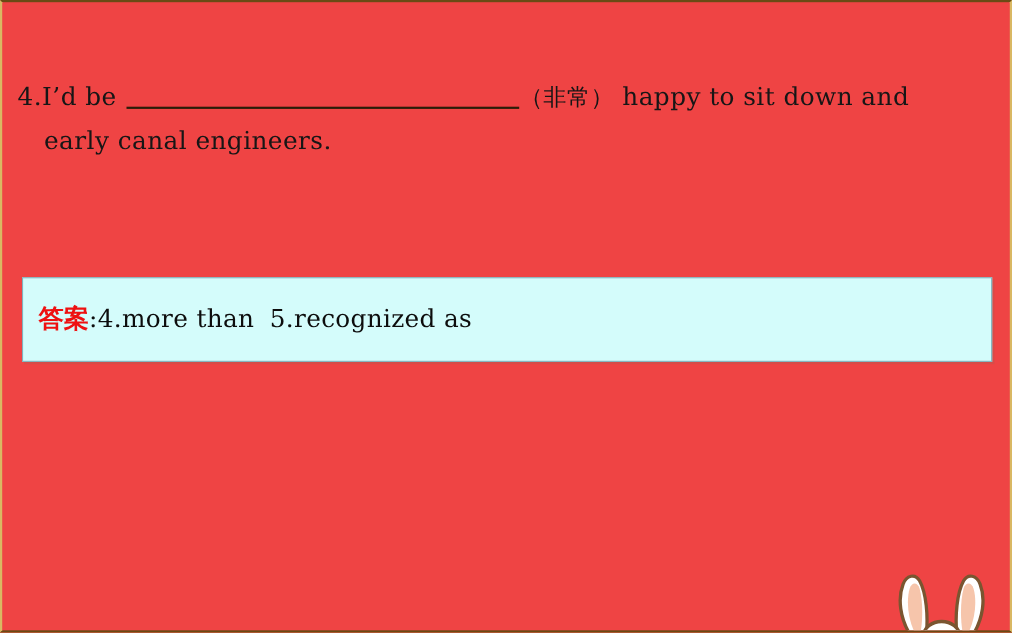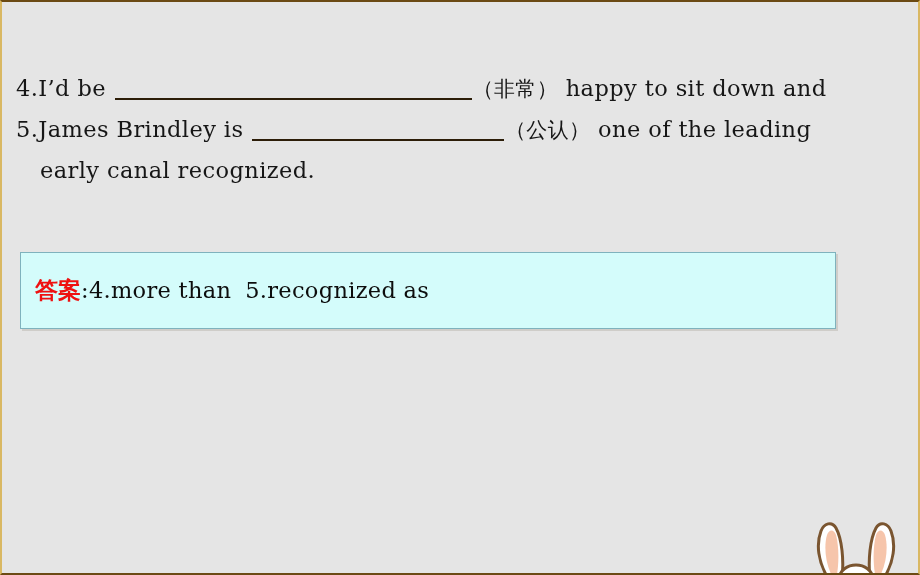--- a/index.html
+++ b/index.html
@@ -11,21 +11,21 @@
     height: 575px;
     overflow: hidden;
     background: #efce73;
     font-family: "Liberation Serif", "DejaVu Serif", serif;
   }
 
   #slide {
     position: relative;
     width: 920px;
     height: 575px;
-    background: #e5e5e5;
+    background: #ef4444;
     box-sizing: border-box;
     border-top: 2px solid #6b4a14;
     border-bottom: 2px solid #6b4a14;
     border-left: 2px solid #d9b863;
     border-right: 2px solid #d9b863;
     overflow: hidden;
   }
 
   
   #questions {
@@ -63,21 +63,21 @@
   .cn {
     font-family: "DejaVu Sans", "Liberation Sans", sans-serif;
     font-size: 21px;
   }
 
   
   #answer-box {
     position: absolute;
     left: 18px;
     top: 250px;
-    width: 816px;
+    width: 882px;
     height: 77px;
     box-sizing: border-box;
     background: #d4fcfb;
     border: 1.6px solid #7fb2bd;
     box-shadow: 2px 2px 0 rgba(120,110,90,0.20);
   }
   #answer-text {
     position: absolute;
     left: 14px;
     top: 22px;
@@ -111,24 +111,21 @@
 
 <div id="slide">
 
   <div id="questions">
 
     <div class="q-line">
       <span class="num">4.</span><span>I’d be </span><span class="blank b4"></span><span class="cn">（非常）</span><span> happy to sit down and</span>
     </div>
 
     <div class="q-line">
-      <span class="num">5.</span><span>James Brindley is </span><span class="blank b5"></span><span class="cn">（公认）</span><span> one of the leading</span>
-    </div>
-    <div class="q-line">
-      <span class="q-indent"></span><span>early canal recognized.</span>
+      <span class="q-indent"></span><span>early canal engineers.</span>
     </div>
 
   </div>
 
   <div id="answer-box">
     <div id="answer-text">
       <span id="answer-label">答案</span><span>:</span><span>4.more than</span><span class="ans-gap"></span><span>5.recognized as</span>
     </div>
   </div>
 

